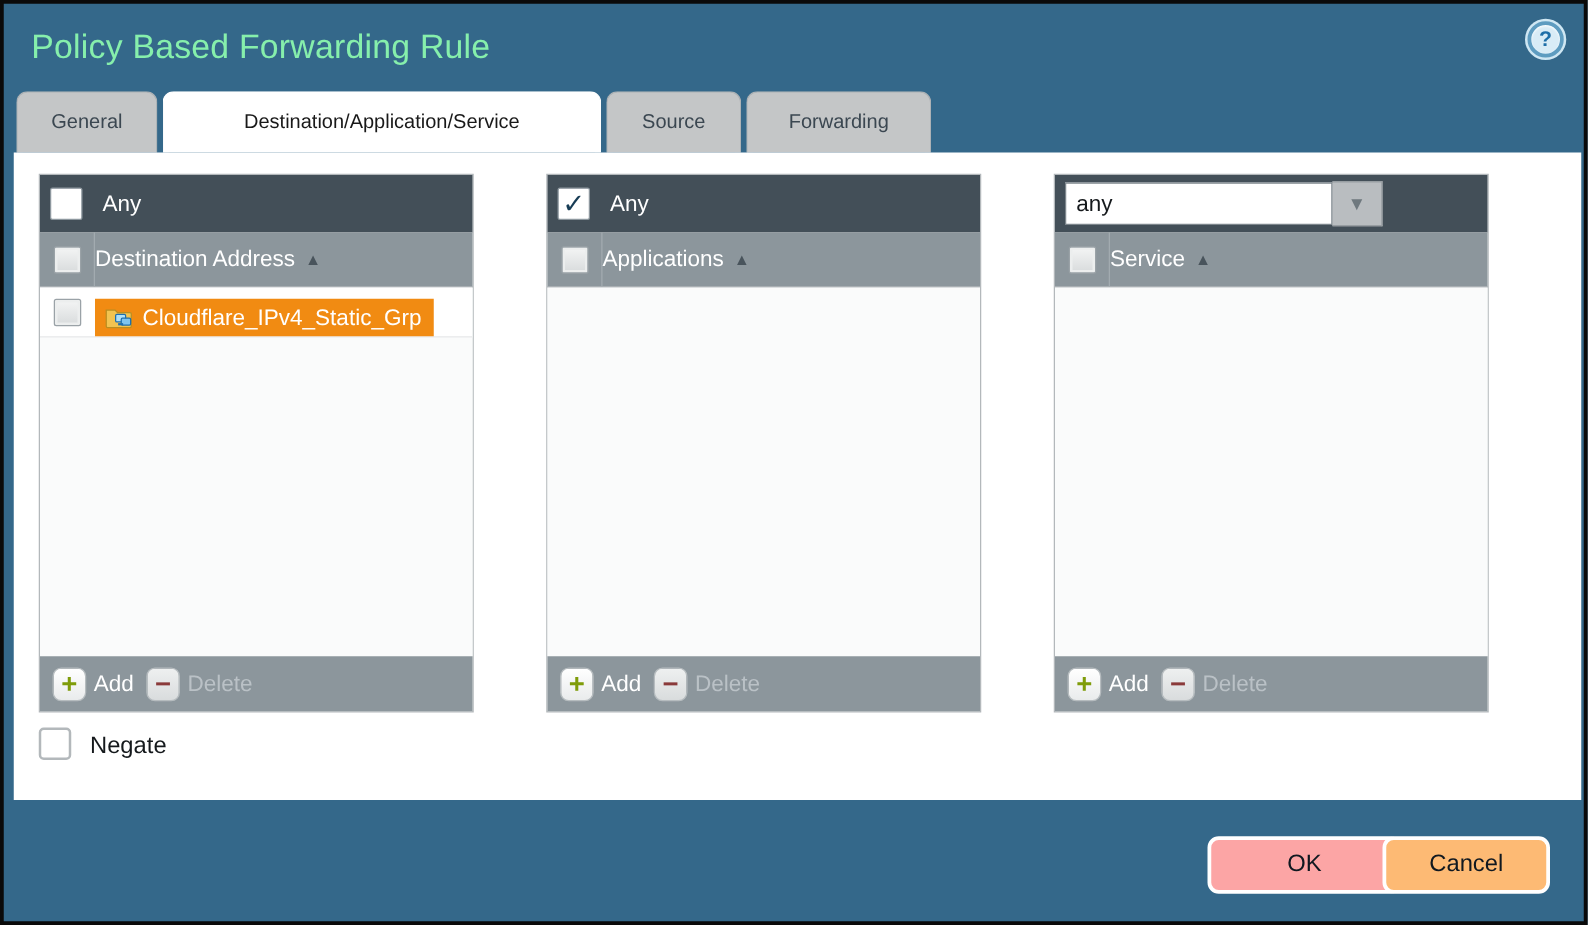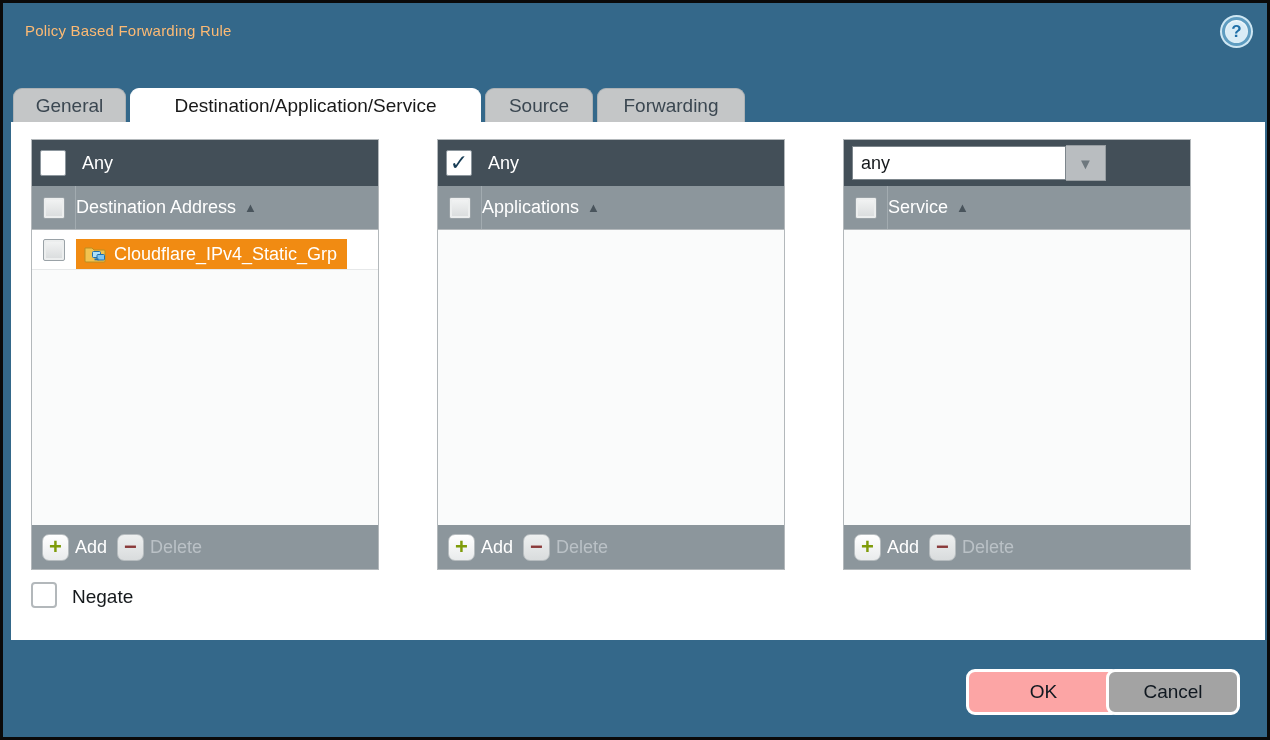--- a/index.html
+++ b/index.html
@@ -9,41 +9,41 @@
   .dialog {
     position:absolute; inset:0;
     border:3px solid #0a0a0a;
     background:#34688a;
     overflow:hidden;
   }
 
   
   .title {
     position:absolute; left:22px; top:19px;
-    color:#fdba74; font-size:15px; letter-spacing:.2px;
+    color:#86efac; font-size:27px; letter-spacing:.2px;
   }
   .help {
     position:absolute; right:16px; top:14px;
     width:29px; height:29px; border-radius:50%;
     background:#d9ecf6;
     border:3px solid #5e9cc0;
     box-shadow:0 0 0 2px #cfe7f3, inset 0 1px 2px #ffffff;
     display:flex; align-items:center; justify-content:center;
     color:#1f6fa8; font-size:17px; font-weight:bold; cursor:pointer;
   }
 
   
   .tabs {
     position:absolute; left:10px; top:70px; height:49px;
     display:flex; gap:4px; align-items:flex-end;
   }
   .tab {
-    height:34px; display:flex; align-items:center; justify-content:center;
+    height:49px; display:flex; align-items:center; justify-content:center;
     background:#c4c6c7; color:#3b4751;
-    font-size:19px; border-radius:9px 9px 0 0;
+    font-size:16px; border-radius:9px 9px 0 0;
     border:1px solid #adb2b5; border-bottom:none;
     cursor:pointer;
   }
   .tab.active { background:#ffffff; color:#191919; border-color:#ffffff; }
   .tab.t0 { width:113px; }
   .tab.t1 { width:108px; }
   .tab.t2 { width:351px; }
   .tab.t3 { width:148px; }
 
   
@@ -145,21 +145,21 @@
   .negate-label { font-size:19px; color:#15191c; }
 
   
   .action-btn {
     position:absolute; top:666px; height:46px;
     border:3px solid #ffffff; border-radius:9px;
     display:flex; align-items:center; justify-content:center;
     font-size:19px; color:#101820; cursor:pointer;
   }
   .ok { left:963px; width:155px; background:#fca5a5; }
-  .cancel { left:1103px; width:134px; background:#a3a3a3; }
+  .cancel { left:1103px; width:134px; background:#fdba74; }
 
   .ag-icon { display:flex; }
 </style>
 </head>
 <body>
 
 <div class="dialog">
 
   <div class="title">Policy Based Forwarding Rule</div>
   <div class="help">

